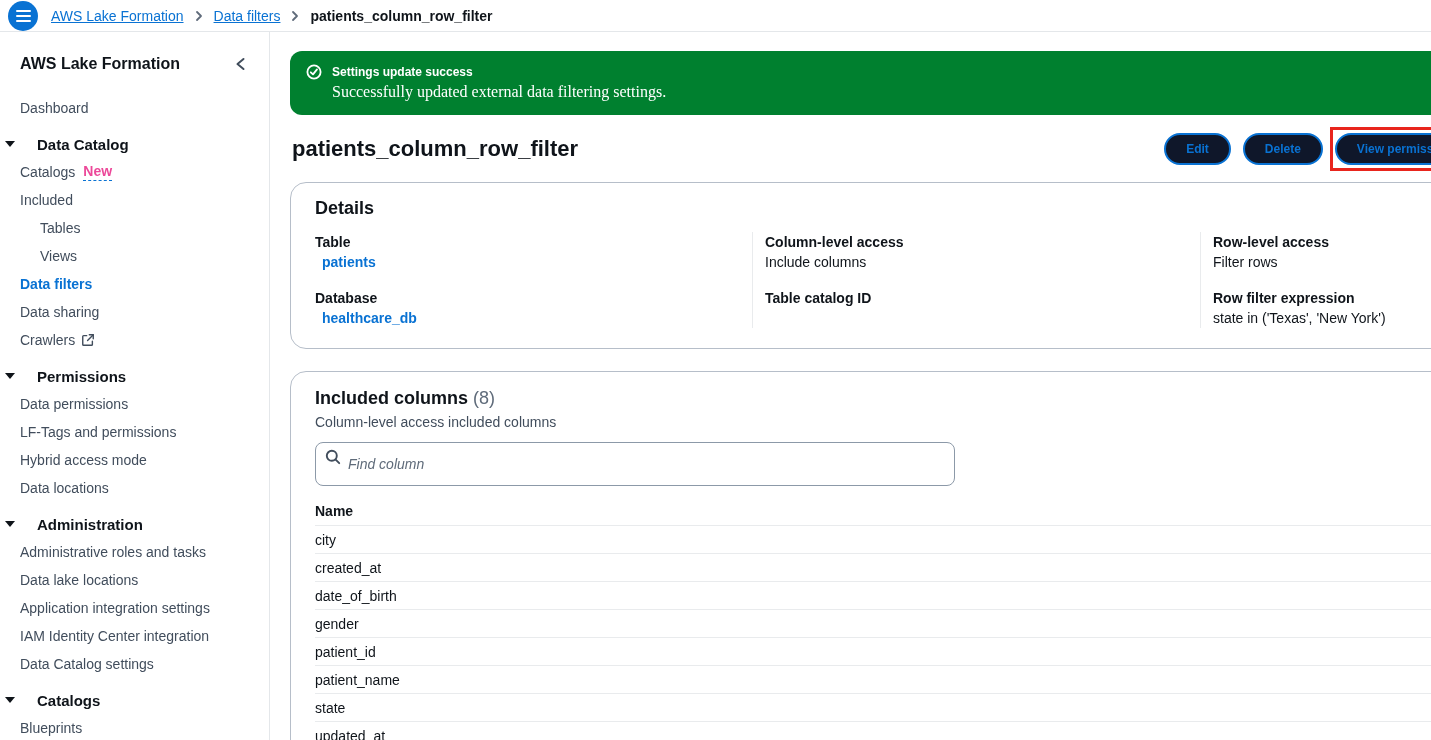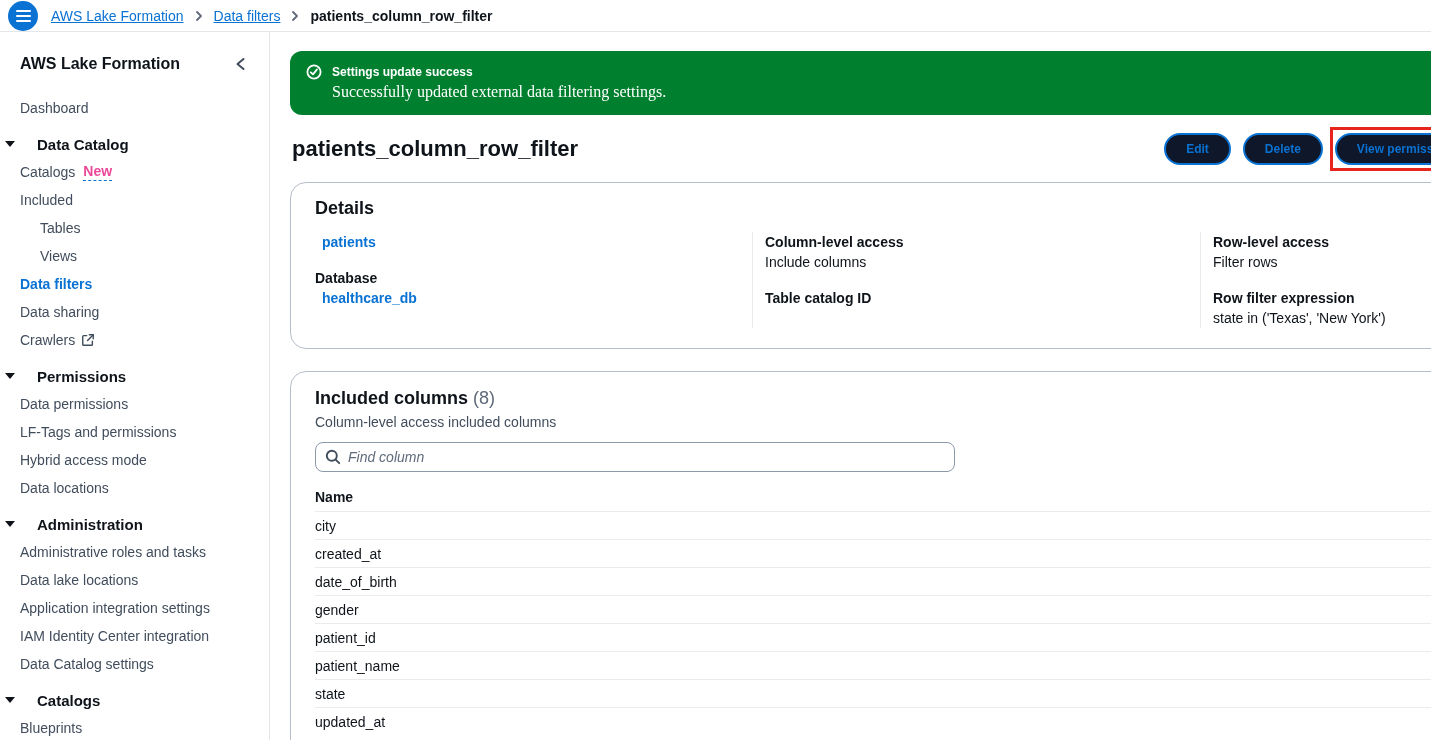--- a/index.html
+++ b/index.html
@@ -56,21 +56,21 @@
   .dcol + .dcol { border-left:1px solid #e9ebed; padding-left:12px; }
   .field + .field { margin-top:16px; }
   .field-label { font-size:14px; font-weight:700; line-height:20px; }
   .field-value { font-size:14px; line-height:20px; color:#0f141a; }
   .field-value a { color:#0972d3; font-weight:700; text-decoration:none; cursor:pointer;margin-left:7px; }
 
   .columns-card { margin-top:22px; padding:16px 24px 0 24px; height:400px; }
   .col-count { font-weight:400; color:#5f6b7a; }
   .card-desc { font-size:14px; color:#414d5c; margin-top:5px; }
   .search-wrap { position:relative; margin-top:12px; width:640px; }
-  .search-input { width:640px; height:30px; border:1px solid #8c99a8; border-radius:8px;
+  .search-input { width:640px; height:44px; border:1px solid #8c99a8; border-radius:8px;
     padding:0 10px 0 32px; font-size:14px; font-style:italic; color:#0f141a;
     font-family:"Liberation Sans",sans-serif; outline:none; }
   .search-input::placeholder { color:#5f6b7a; font-style:italic; }
   .search-icon { position:absolute; left:10px; top:7px; }
   .col-table { margin-top:10px; }
   .col-th { font-size:14px; font-weight:700; height:30px; display:flex; align-items:center;
     border-bottom:1px solid #e9ebed; width:1160px; }
   .col-row { font-size:14px; height:28px; display:flex; align-items:center;
     border-bottom:1px solid #e9ebed; width:1160px; }
   .col-row:last-child { border-bottom:none; }
@@ -199,20 +199,21 @@
           <span class="annotation-box"></span>
         </span>
       </div>
     </div>
 
     <section class="card details-card">
       <h2 class="card-title">Details</h2>
       <div class="details-grid">
         <div class="dcol">
           <div class="field">
+            <div class="field-label">Table</div>
             <div class="field-value"><a>patients</a></div>
           </div>
           <div class="field">
             <div class="field-label">Database</div>
             <div class="field-value"><a>healthcare_db</a></div>
           </div>
         </div>
         <div class="dcol">
           <div class="field">
             <div class="field-label">Column-level access</div>

